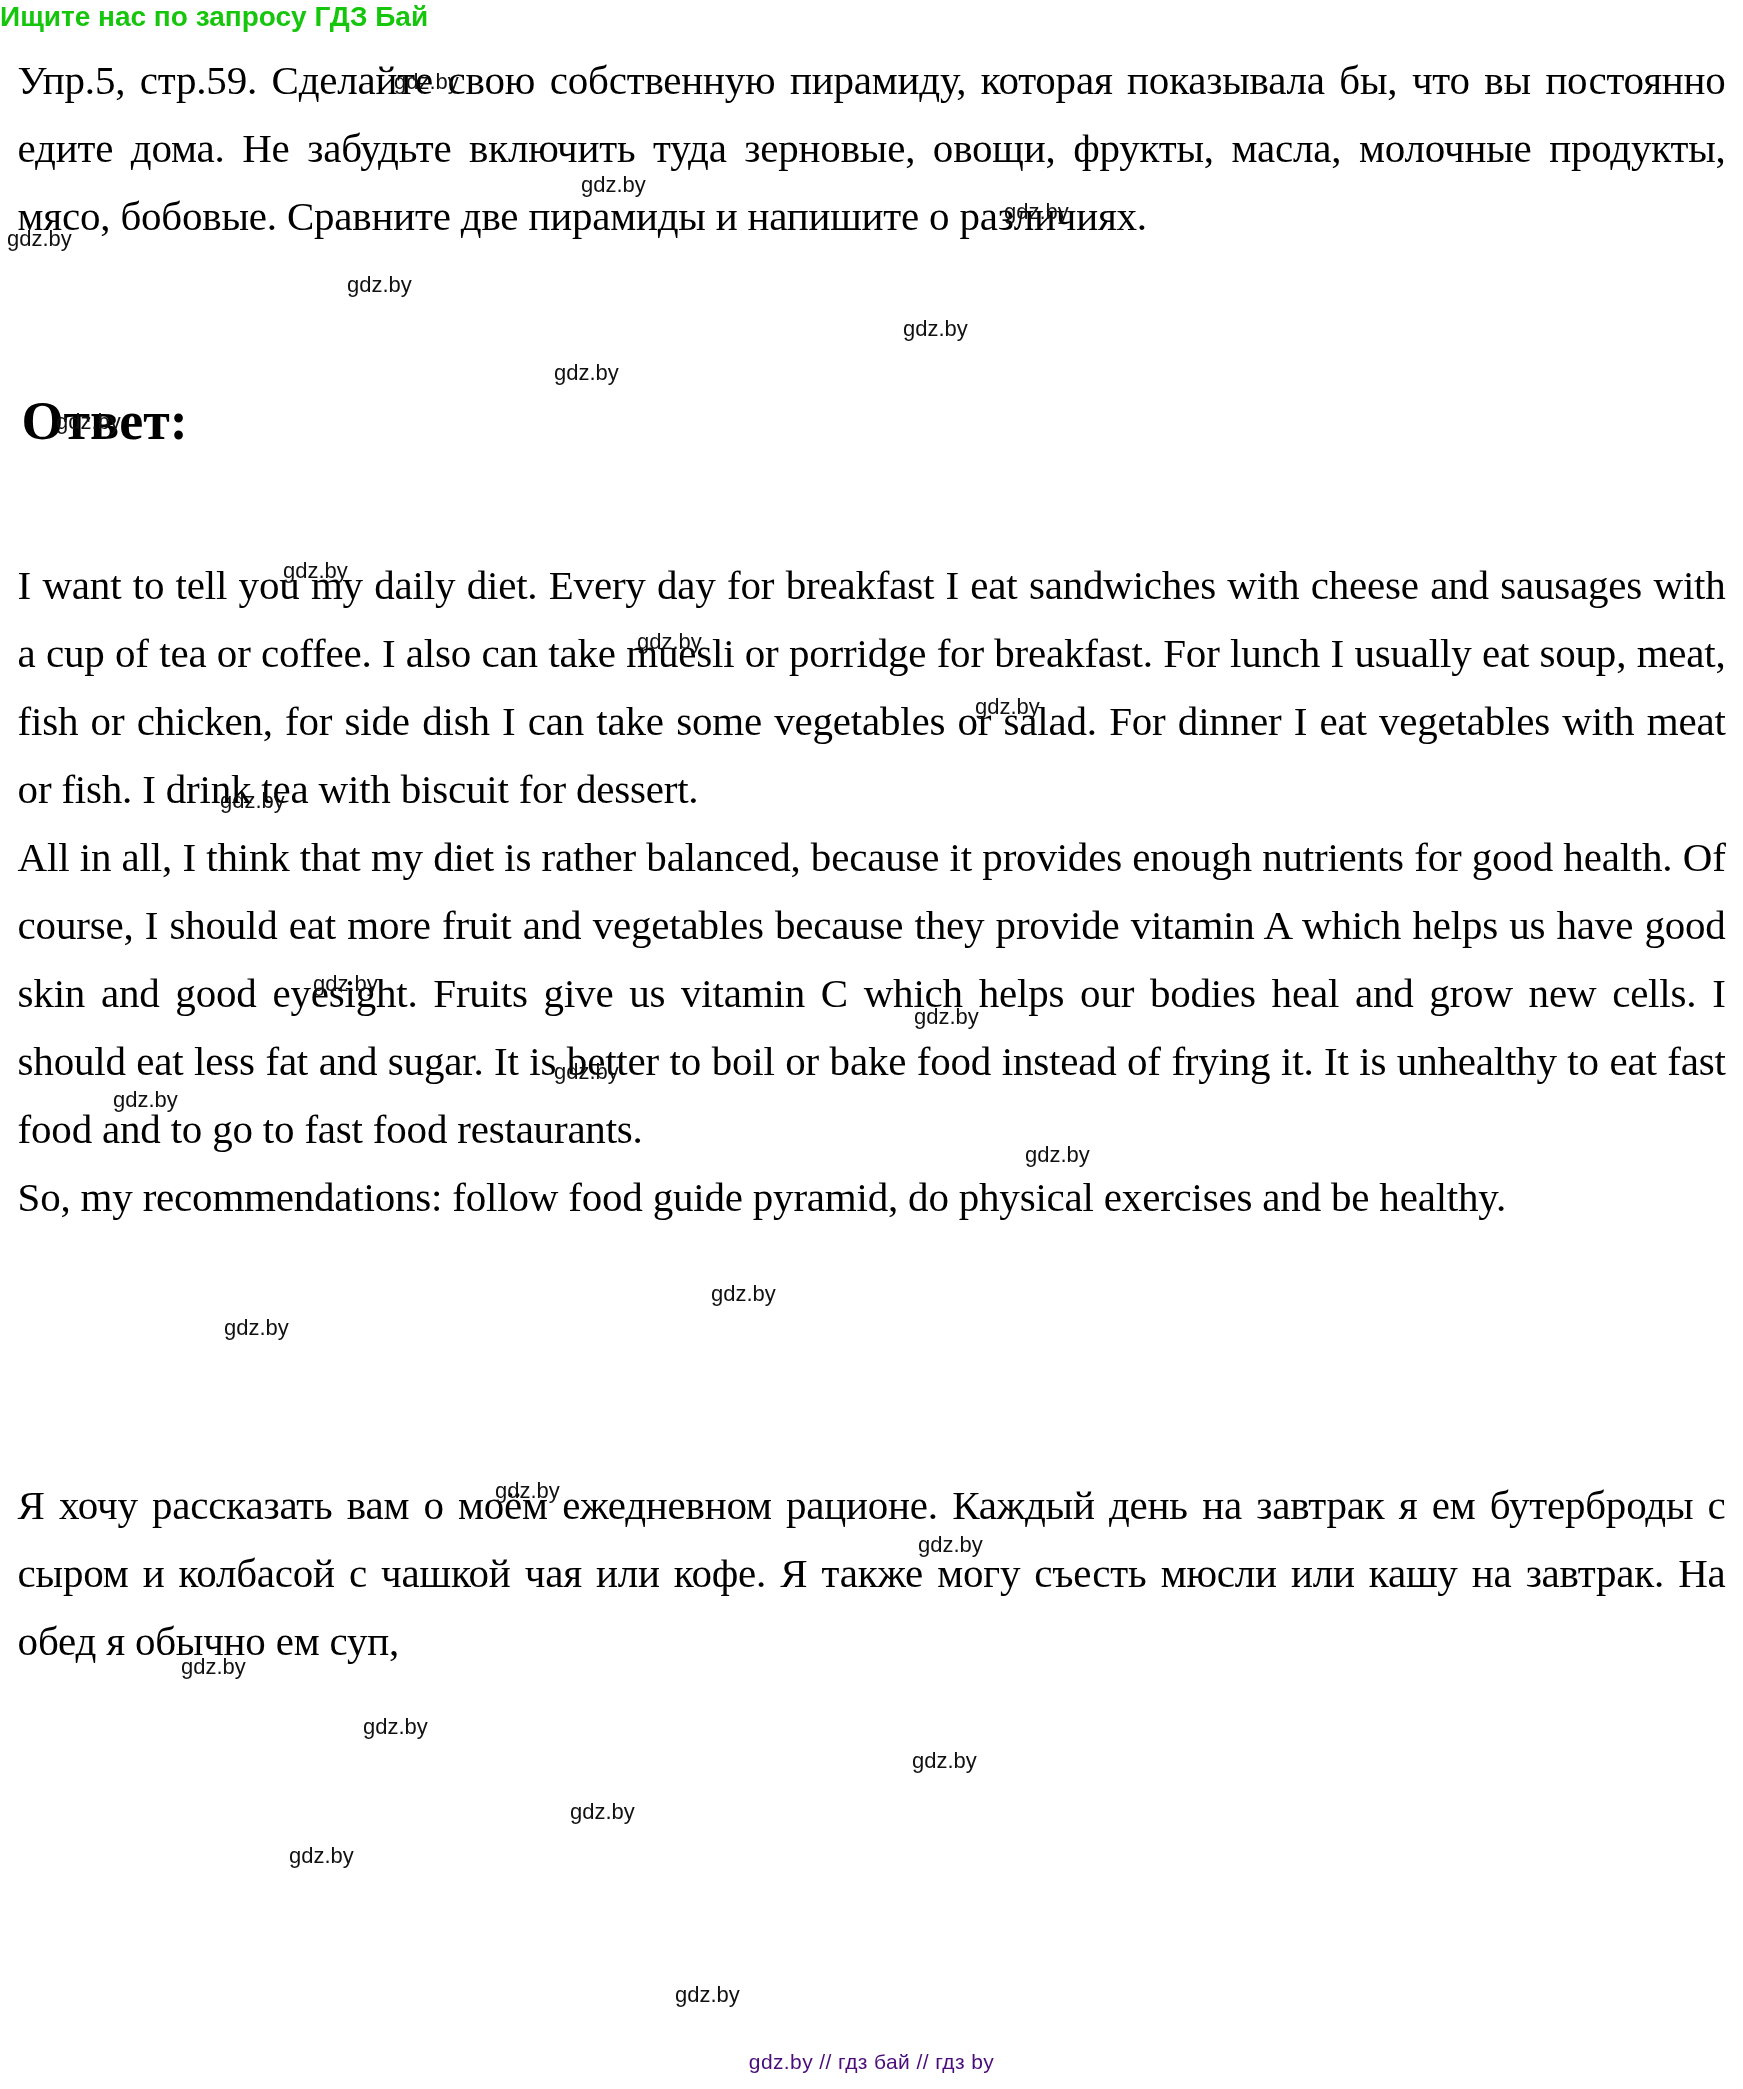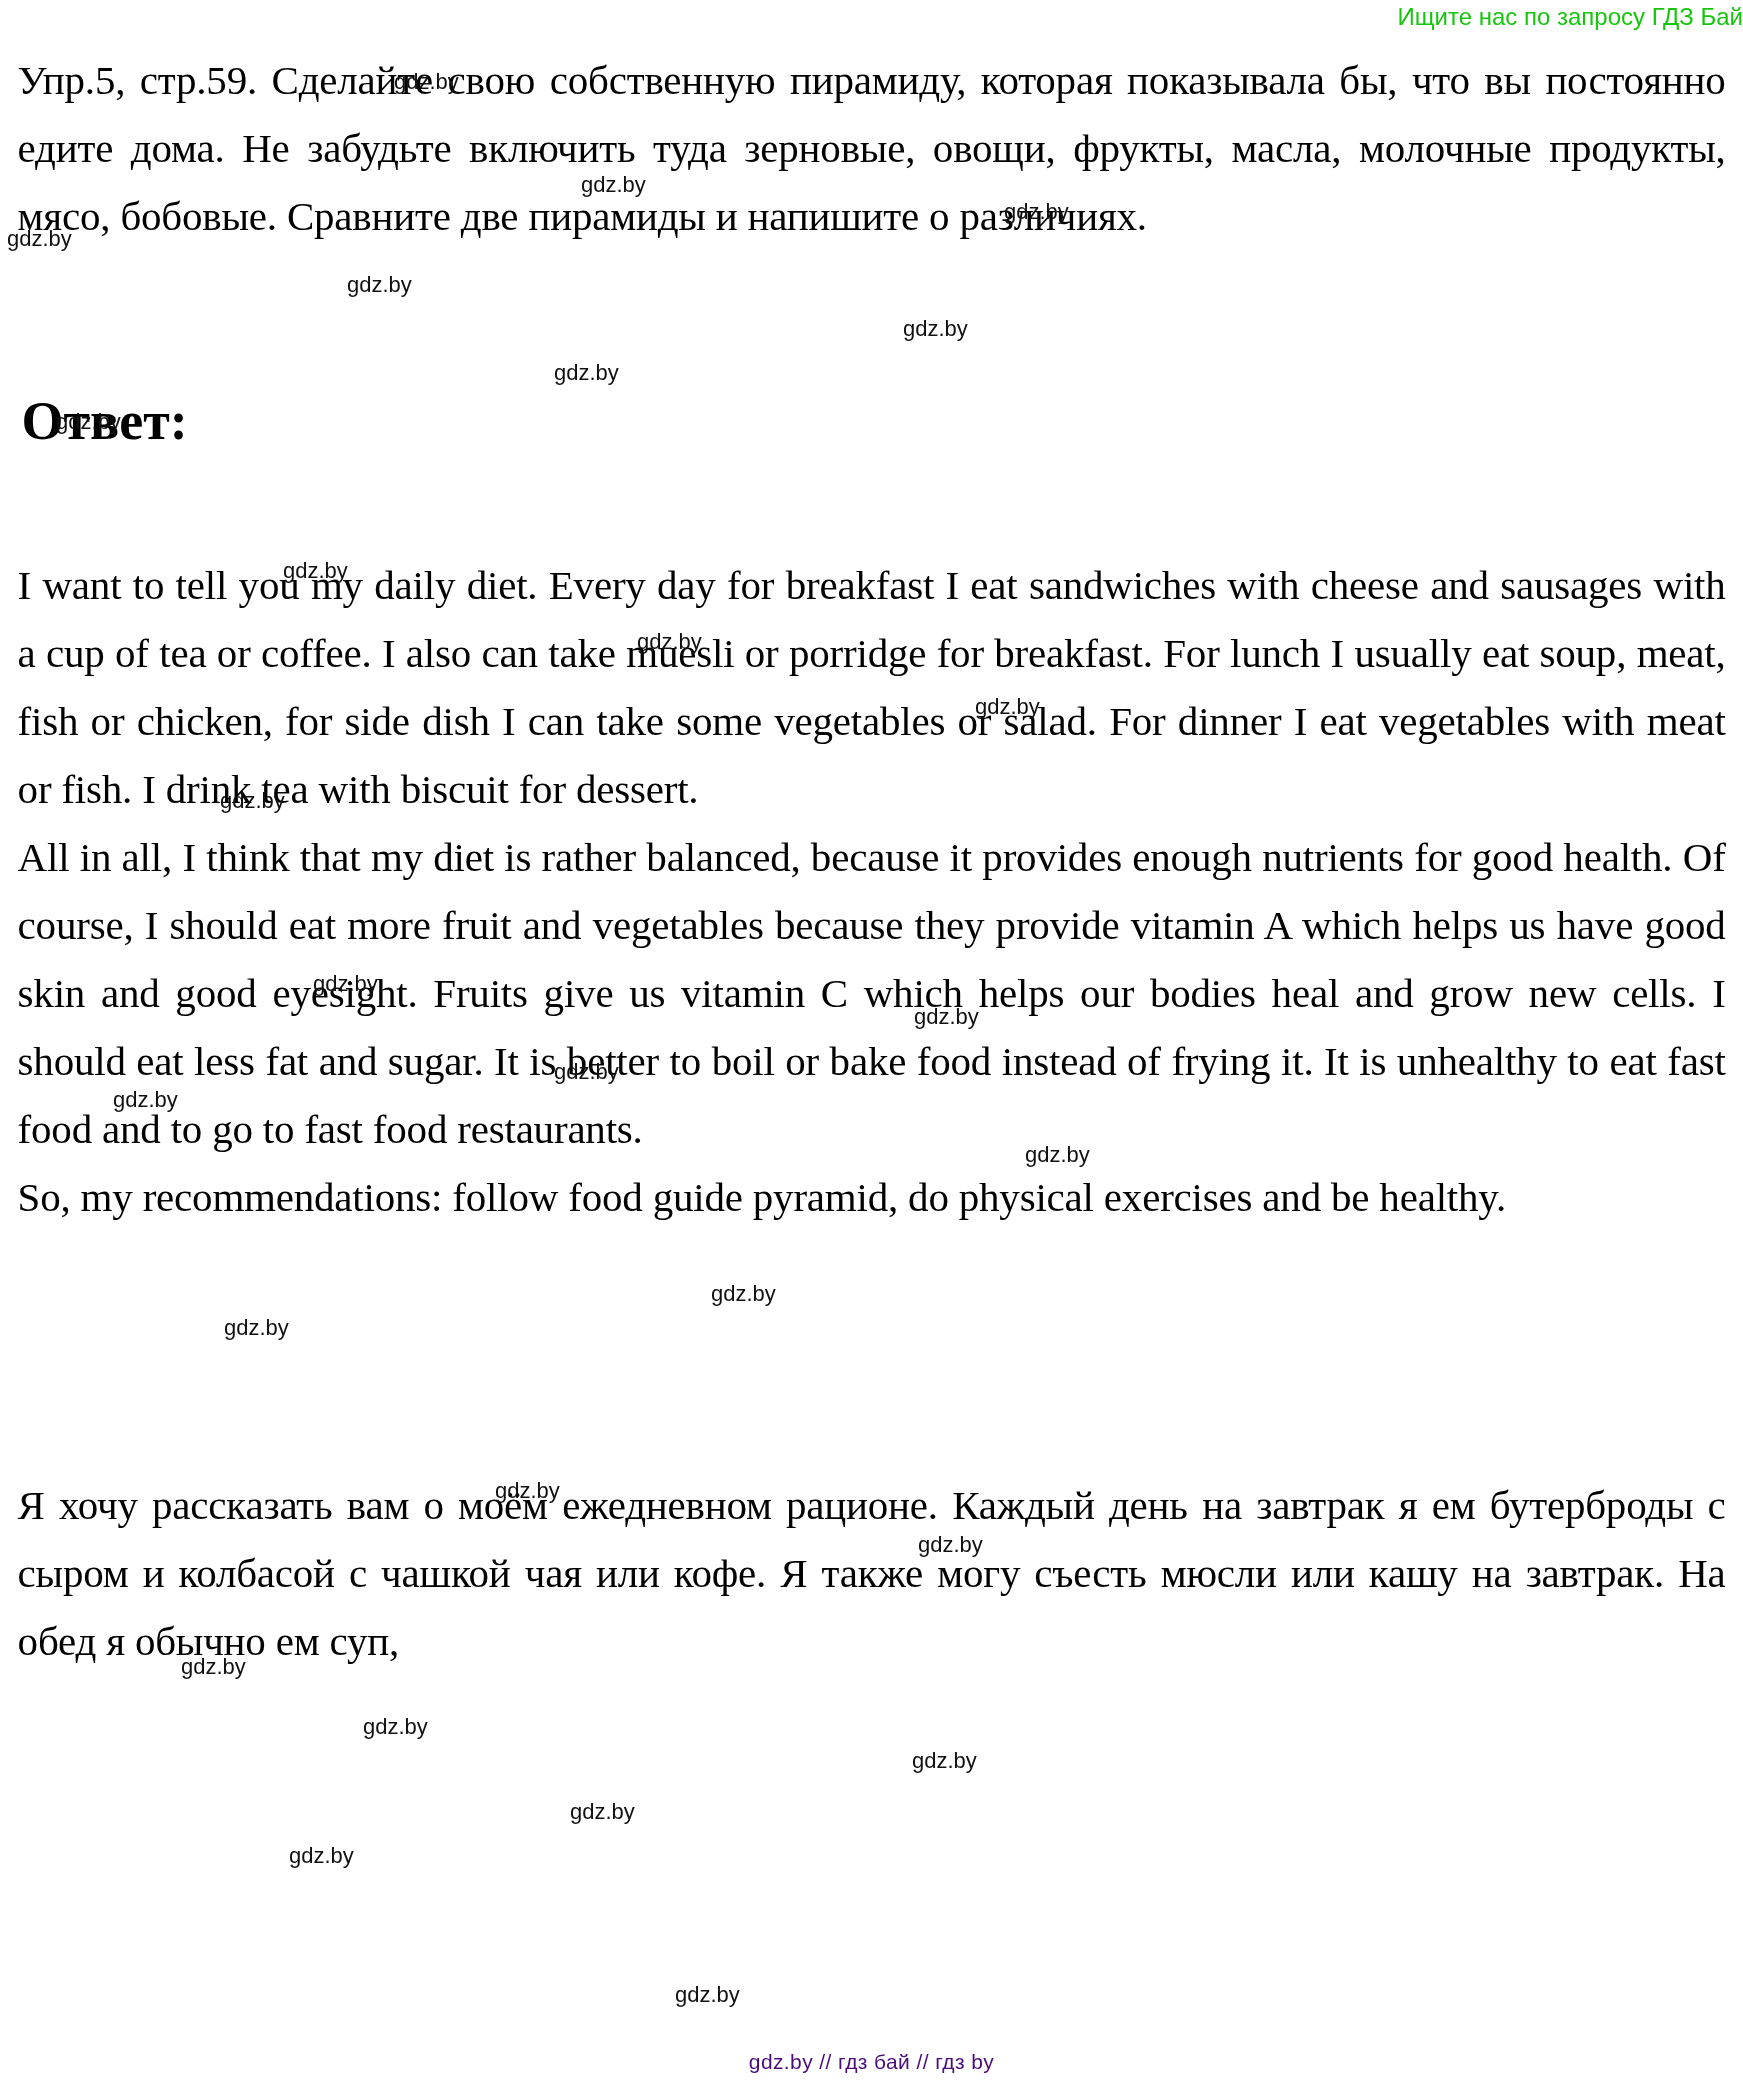--- a/index.html
+++ b/index.html
@@ -15,24 +15,24 @@
     color: #000000;
     overflow: hidden;
   }
 
   
   .promo-banner {
     position: absolute;
     top: 0;
     left: 0;
     width: 100%;
-    text-align: right;
+    text-align: left;
     font-family: "Liberation Sans", "DejaVu Sans", sans-serif;
-    font-weight: normal;
-    font-size: 24px;
+    font-weight: bold;
+    font-size: 28px;
     line-height: 34px;
     color: #16c60c;
     letter-spacing: 0px;
   }
 
   
   .page {
     position: absolute;
     left: 17.6px;
     top: 46px;

